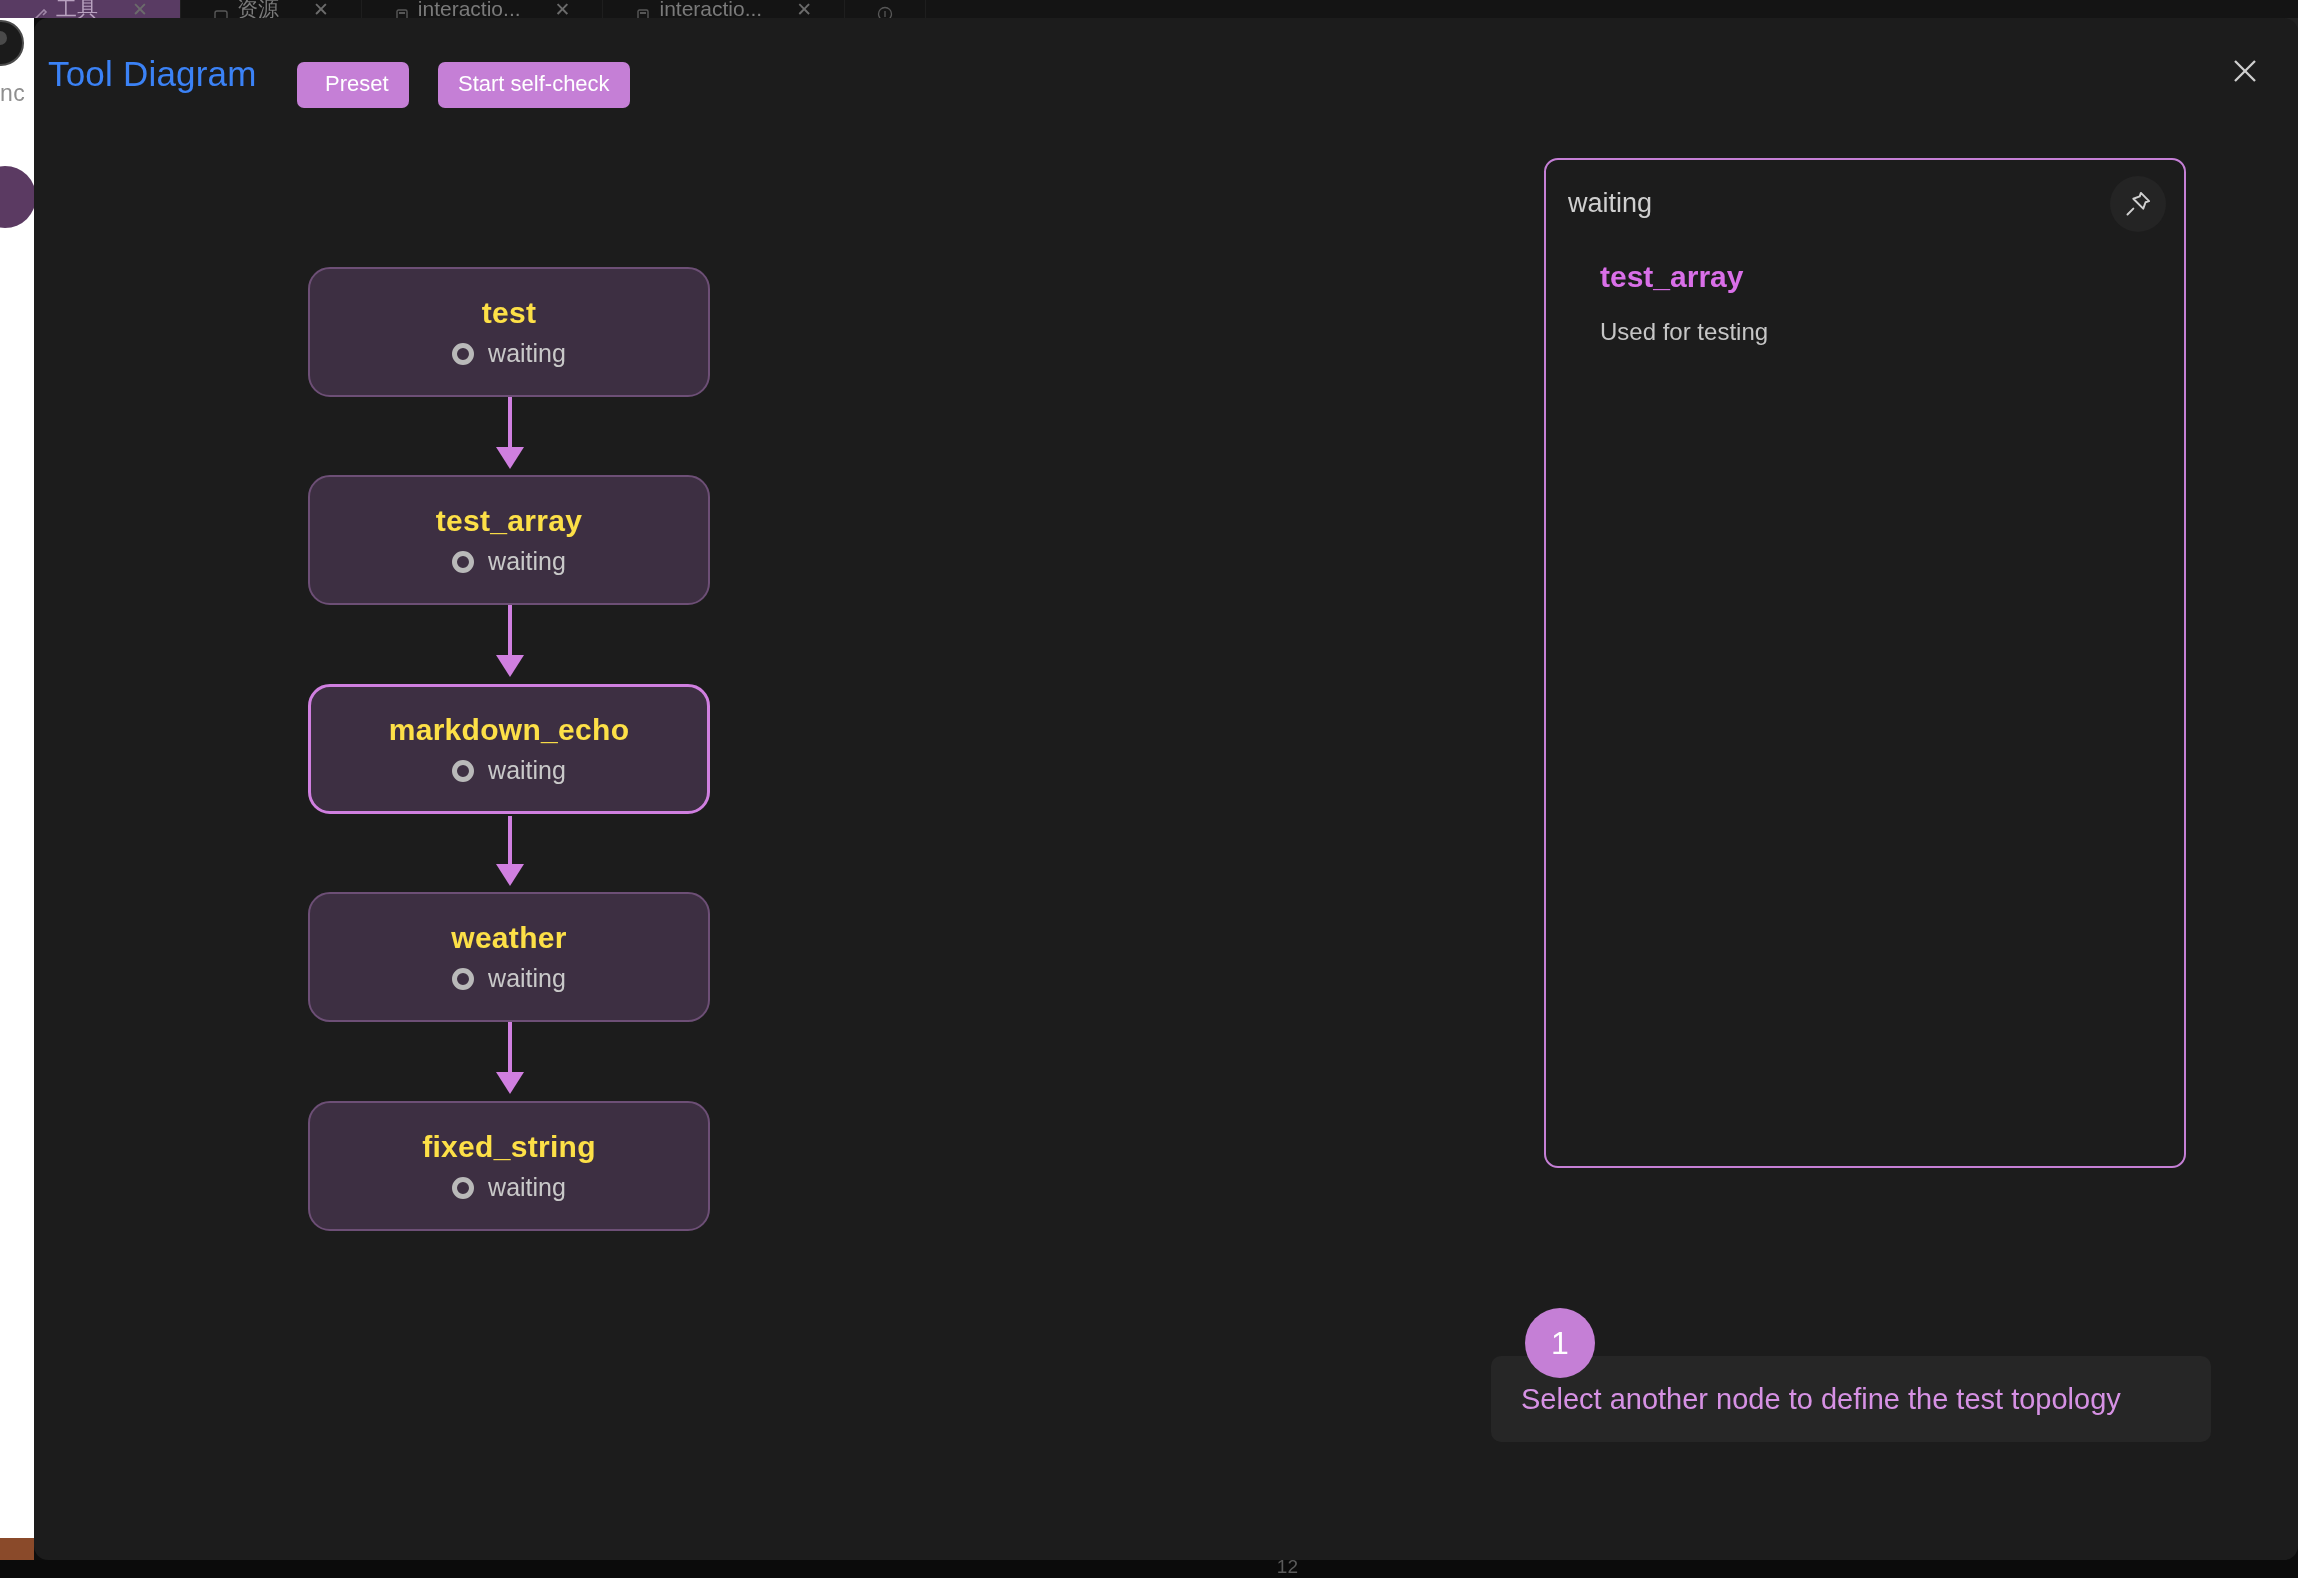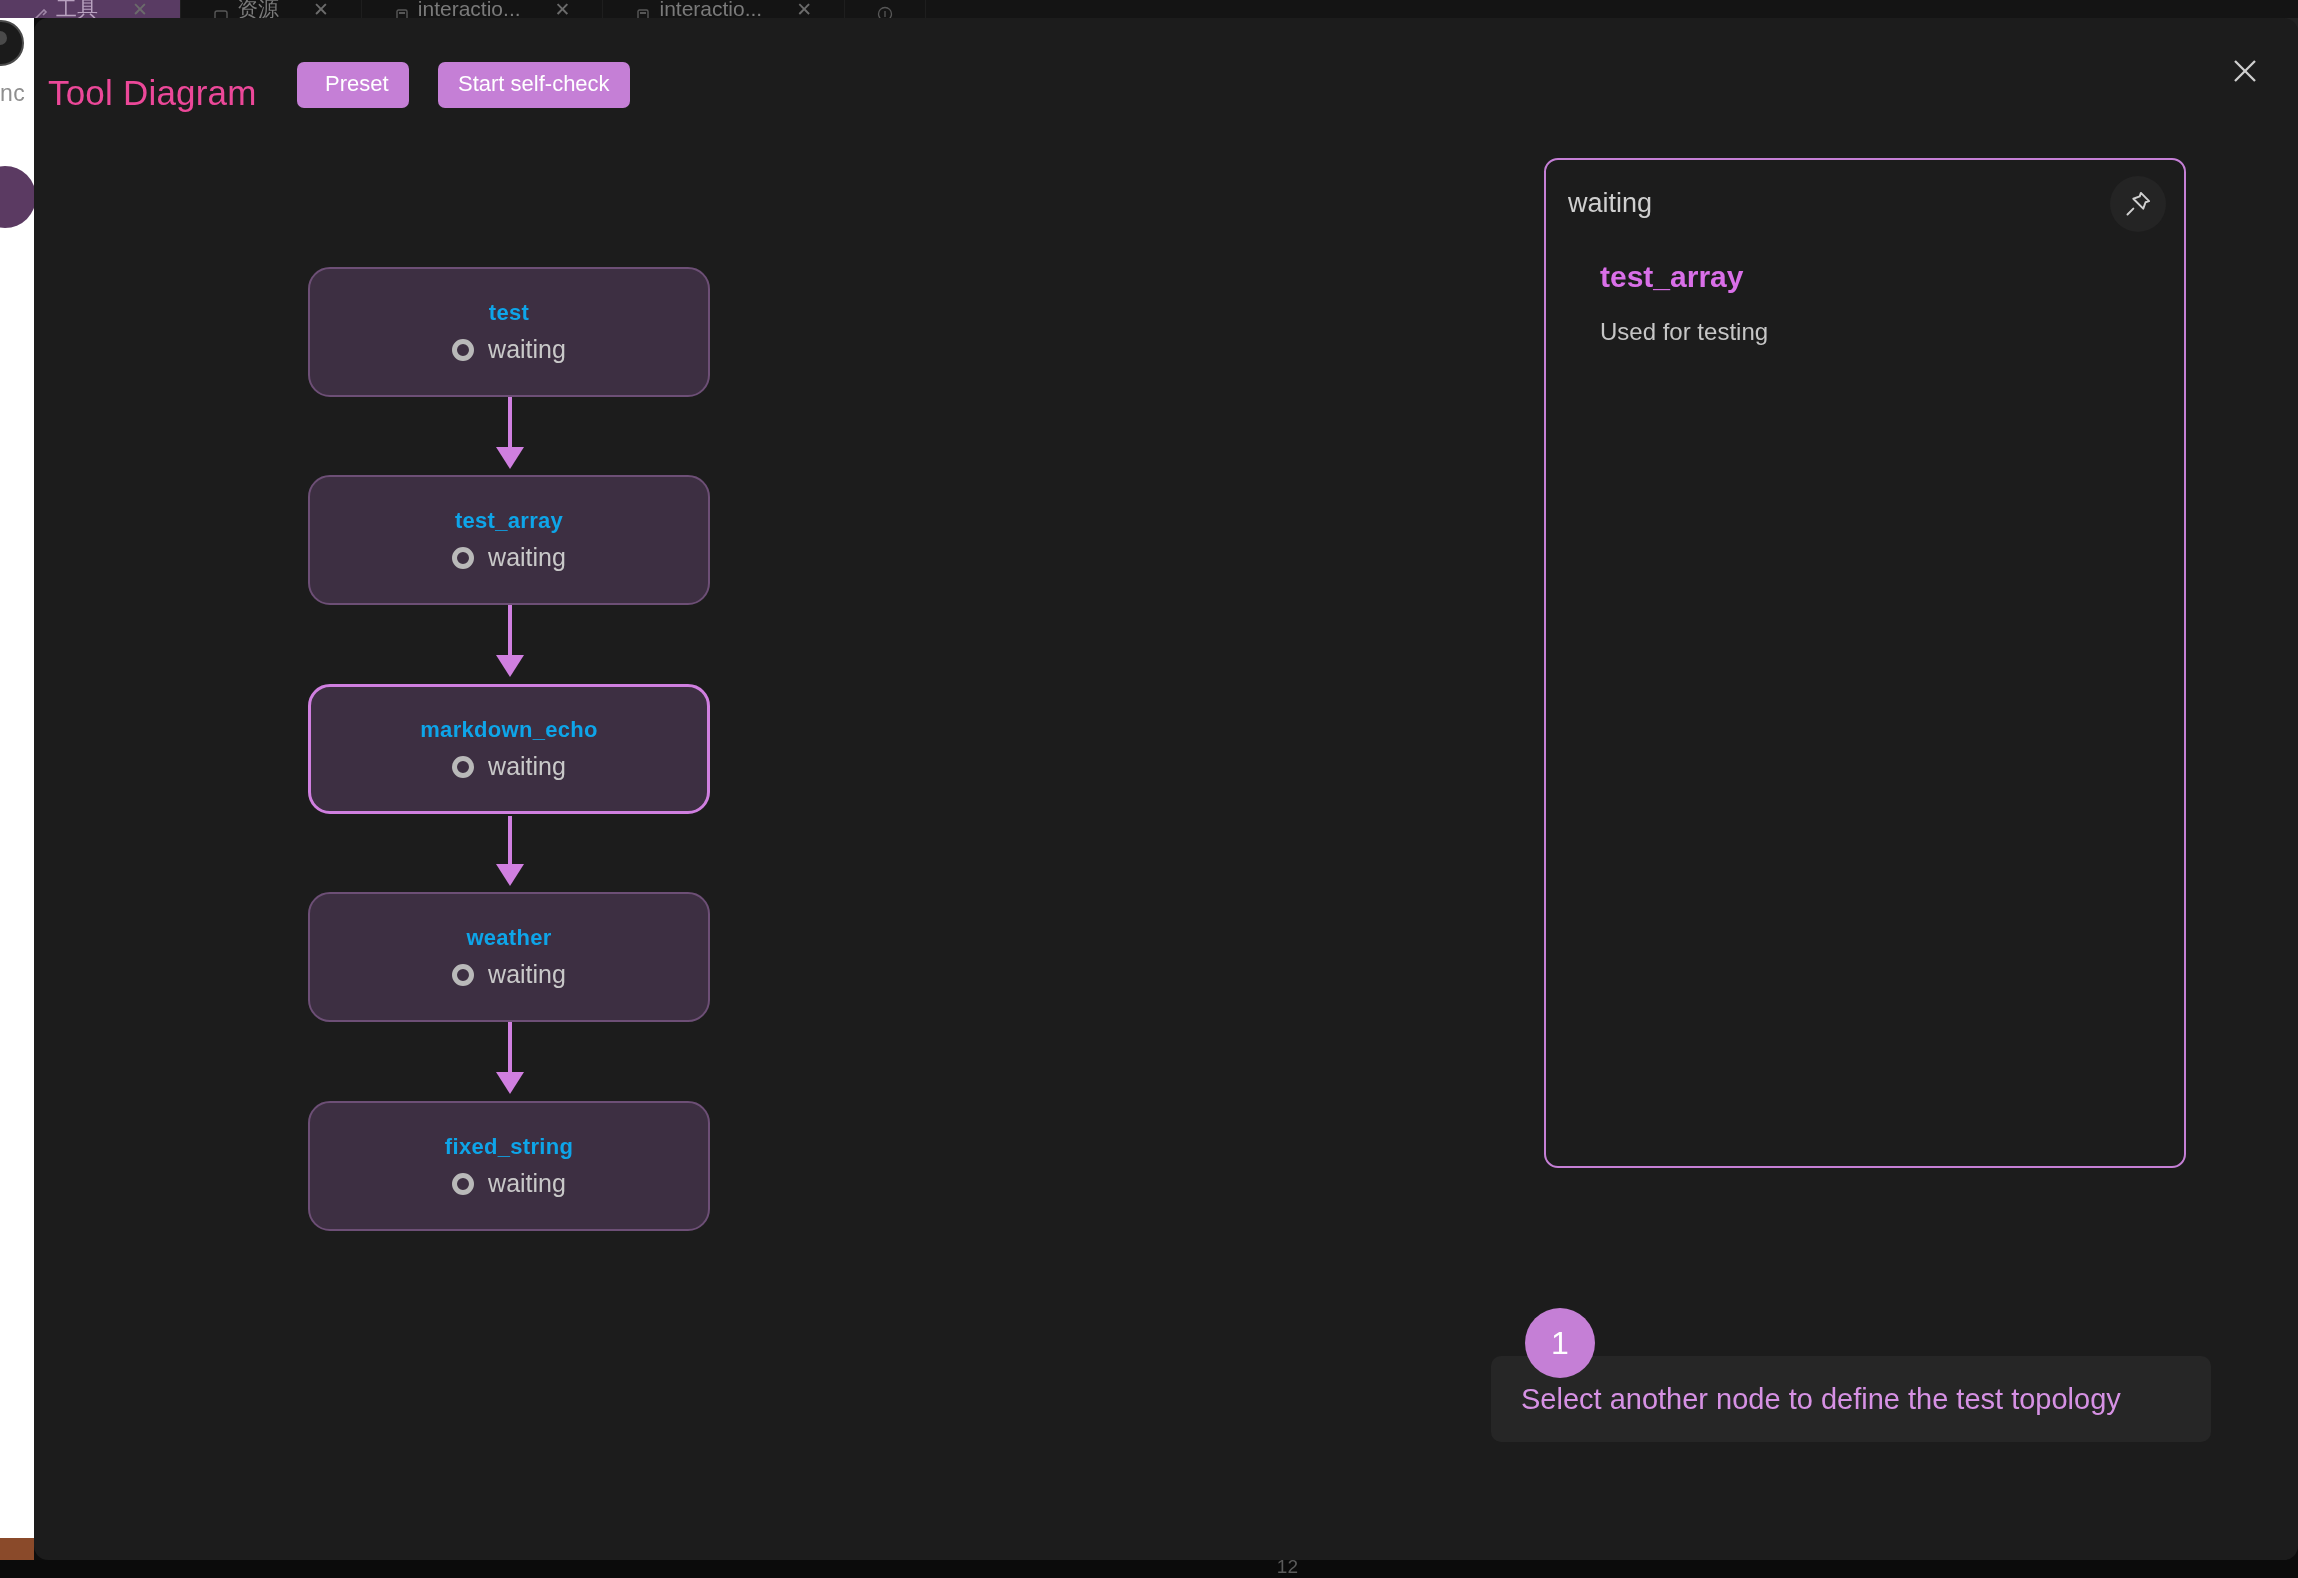--- a/index.html
+++ b/index.html
@@ -79,23 +79,22 @@
     background: #1c1c1c;
     border-radius: 14px;
     overflow: hidden;
   }
 
   #modal-header {
     position: absolute; left: 0; top: 0; width: 100%; height: 104px;
   }
   #modal-title {
     position: absolute; left: 14px; top: 36px;
-    font-size: 35px; color: #ec4899; font-weight: 400;
+    font-size: 35px; color: #3b82f6; font-weight: 400;
     letter-spacing: .2px;
-    margin-top: 19px;
   }
   .hdr-btn {
     position: absolute; top: 44px;
     background: #c57fd6; color: #ffffff;
     border: none; border-radius: 7px;
     font-family: "Liberation Sans", sans-serif;
     font-size: 22px; font-weight: 400;
     padding: 11px 20px 13px 20px;
     cursor: pointer; line-height: 1;
   }
@@ -124,21 +123,21 @@
     border-radius: 22px;
     display: flex; flex-direction: column;
     align-items: center; justify-content: center;
     gap: 9px;
     cursor: pointer;
   }
   .node.selected {
     border: 3px solid #d07fe0;
   }
   .node-title {
-    font-size: 22px; font-weight: bold; color: #0ea5e9;
+    font-size: 30px; font-weight: bold; color: #fde047;
     letter-spacing: .3px;
   }
   .node-status-row {
     display: flex; align-items: center; gap: 14px;
   }
   .status-dot {
     width: 22px; height: 22px; border-radius: 50%;
     border: 5px solid #b9b9b9; box-sizing: border-box;
   }
   .node-status-label { font-size: 25px; color: #c9c9c9; }

